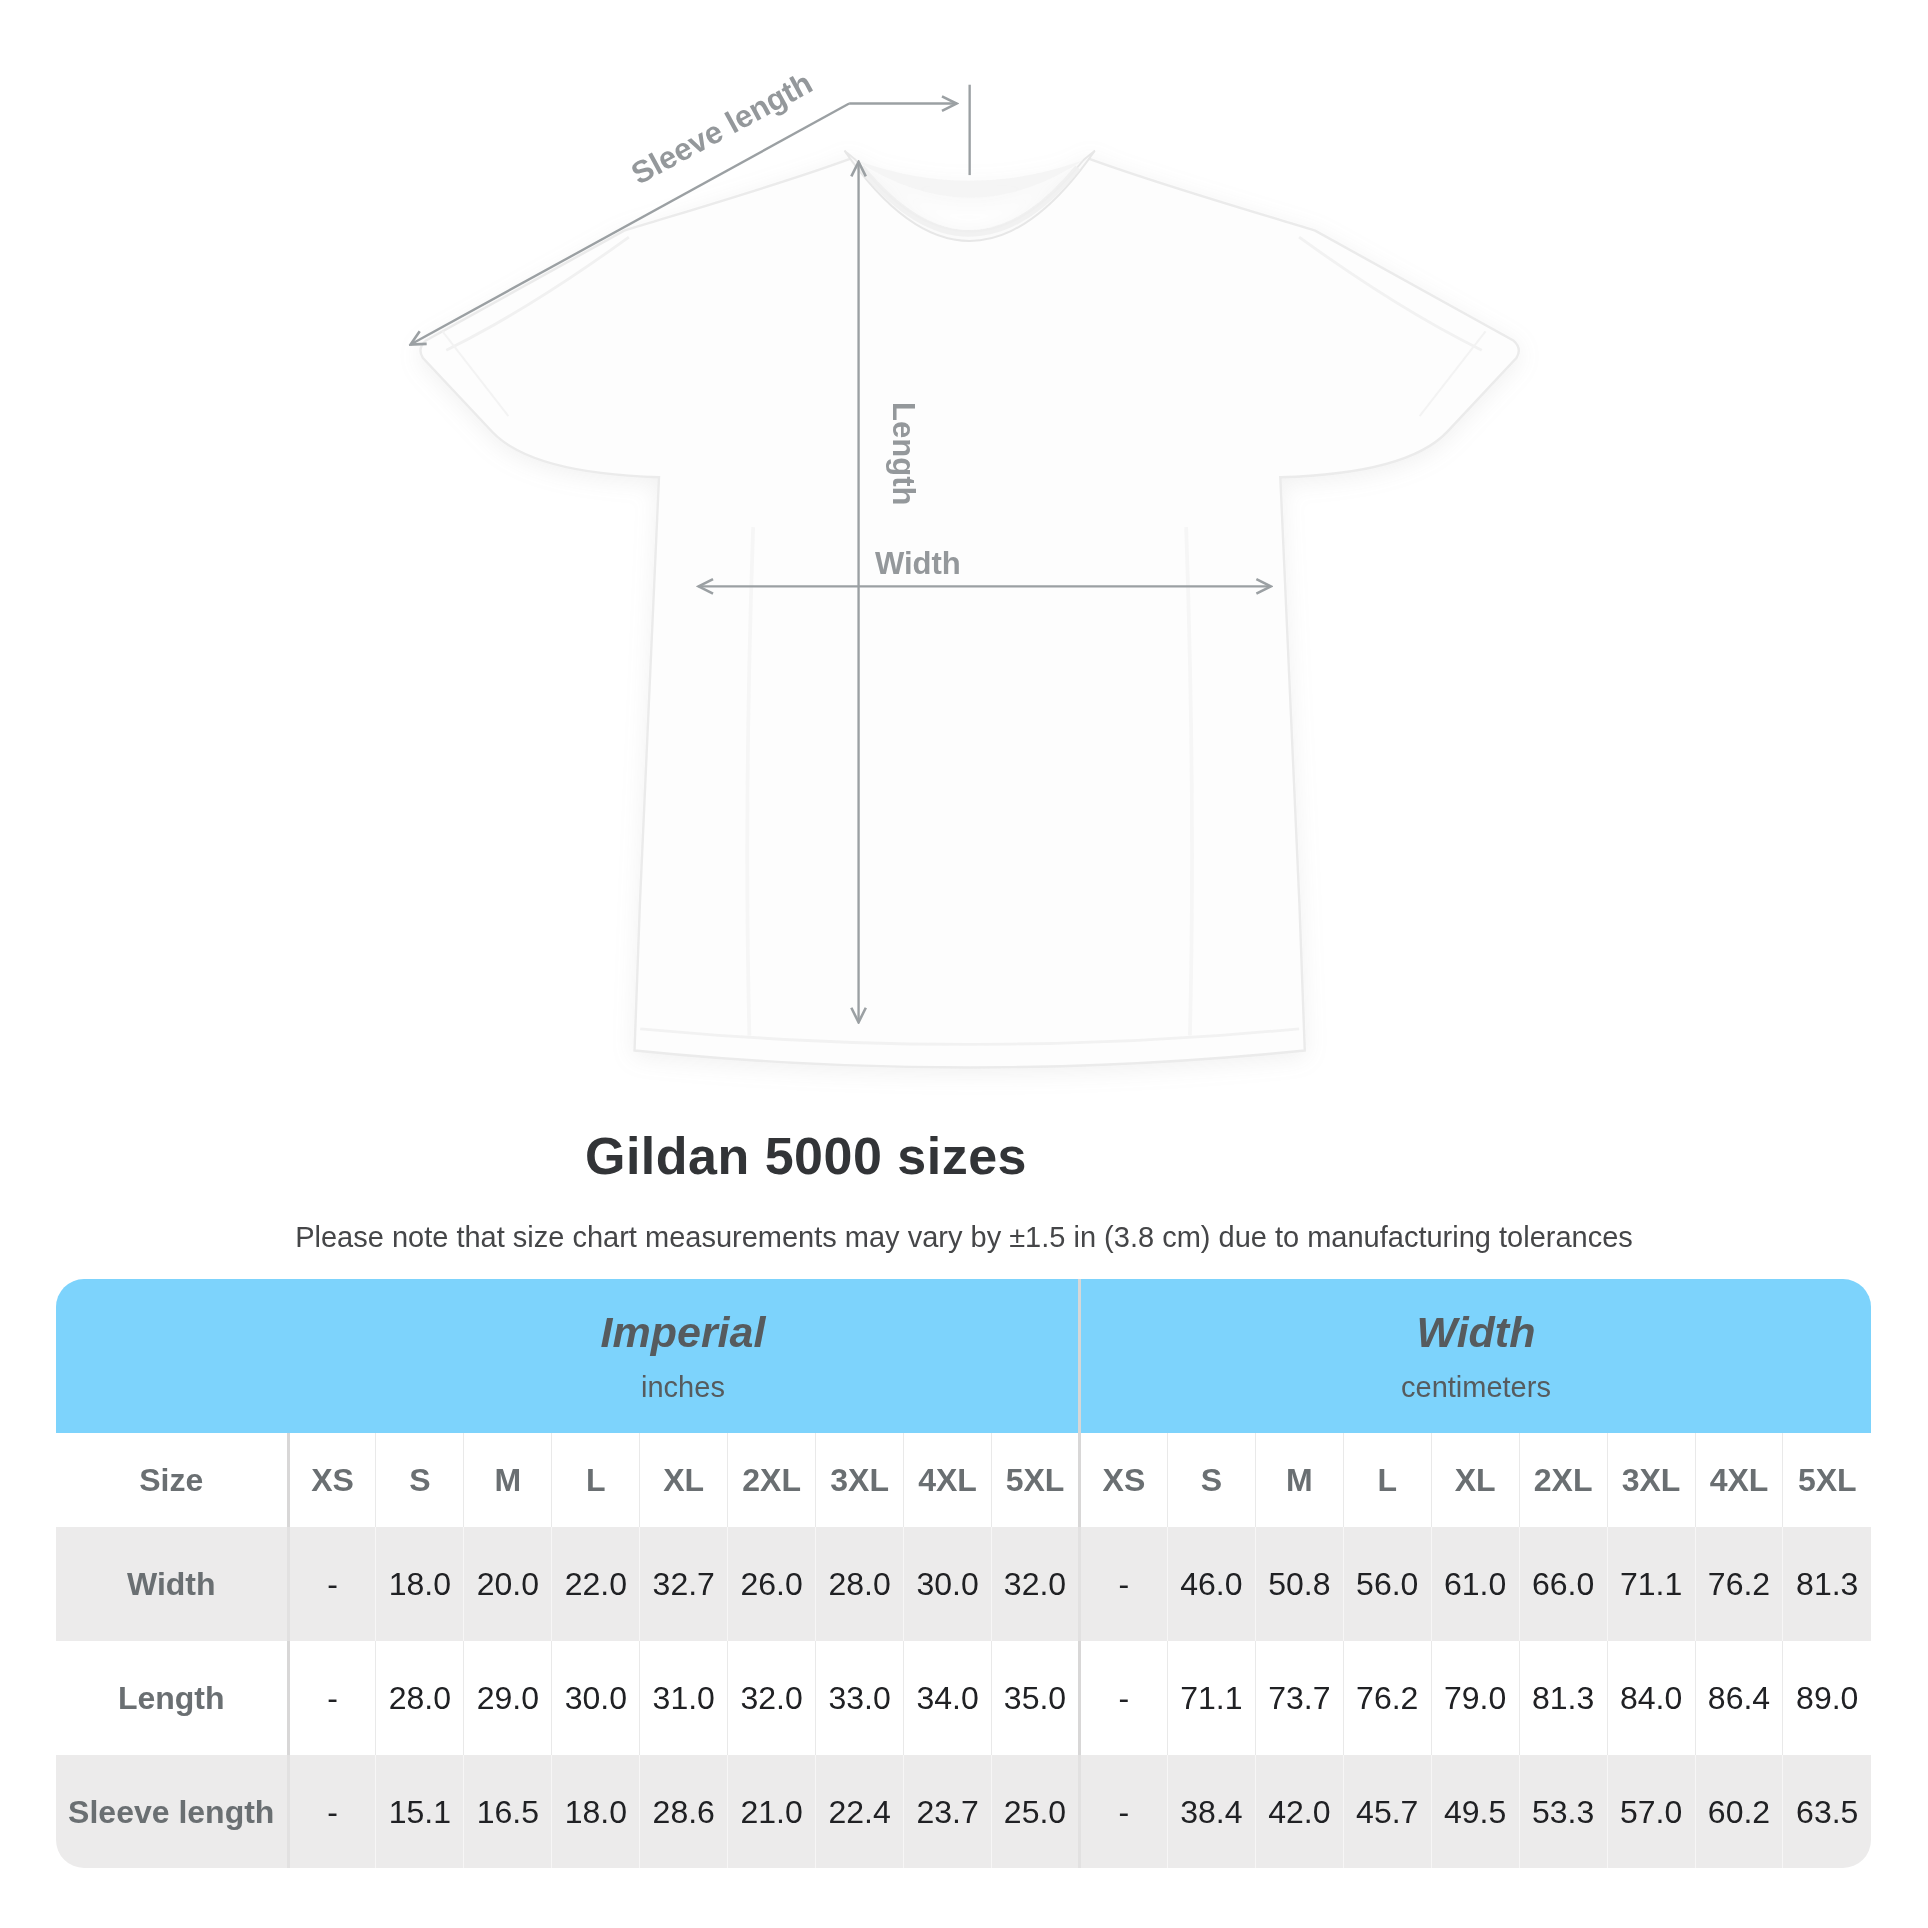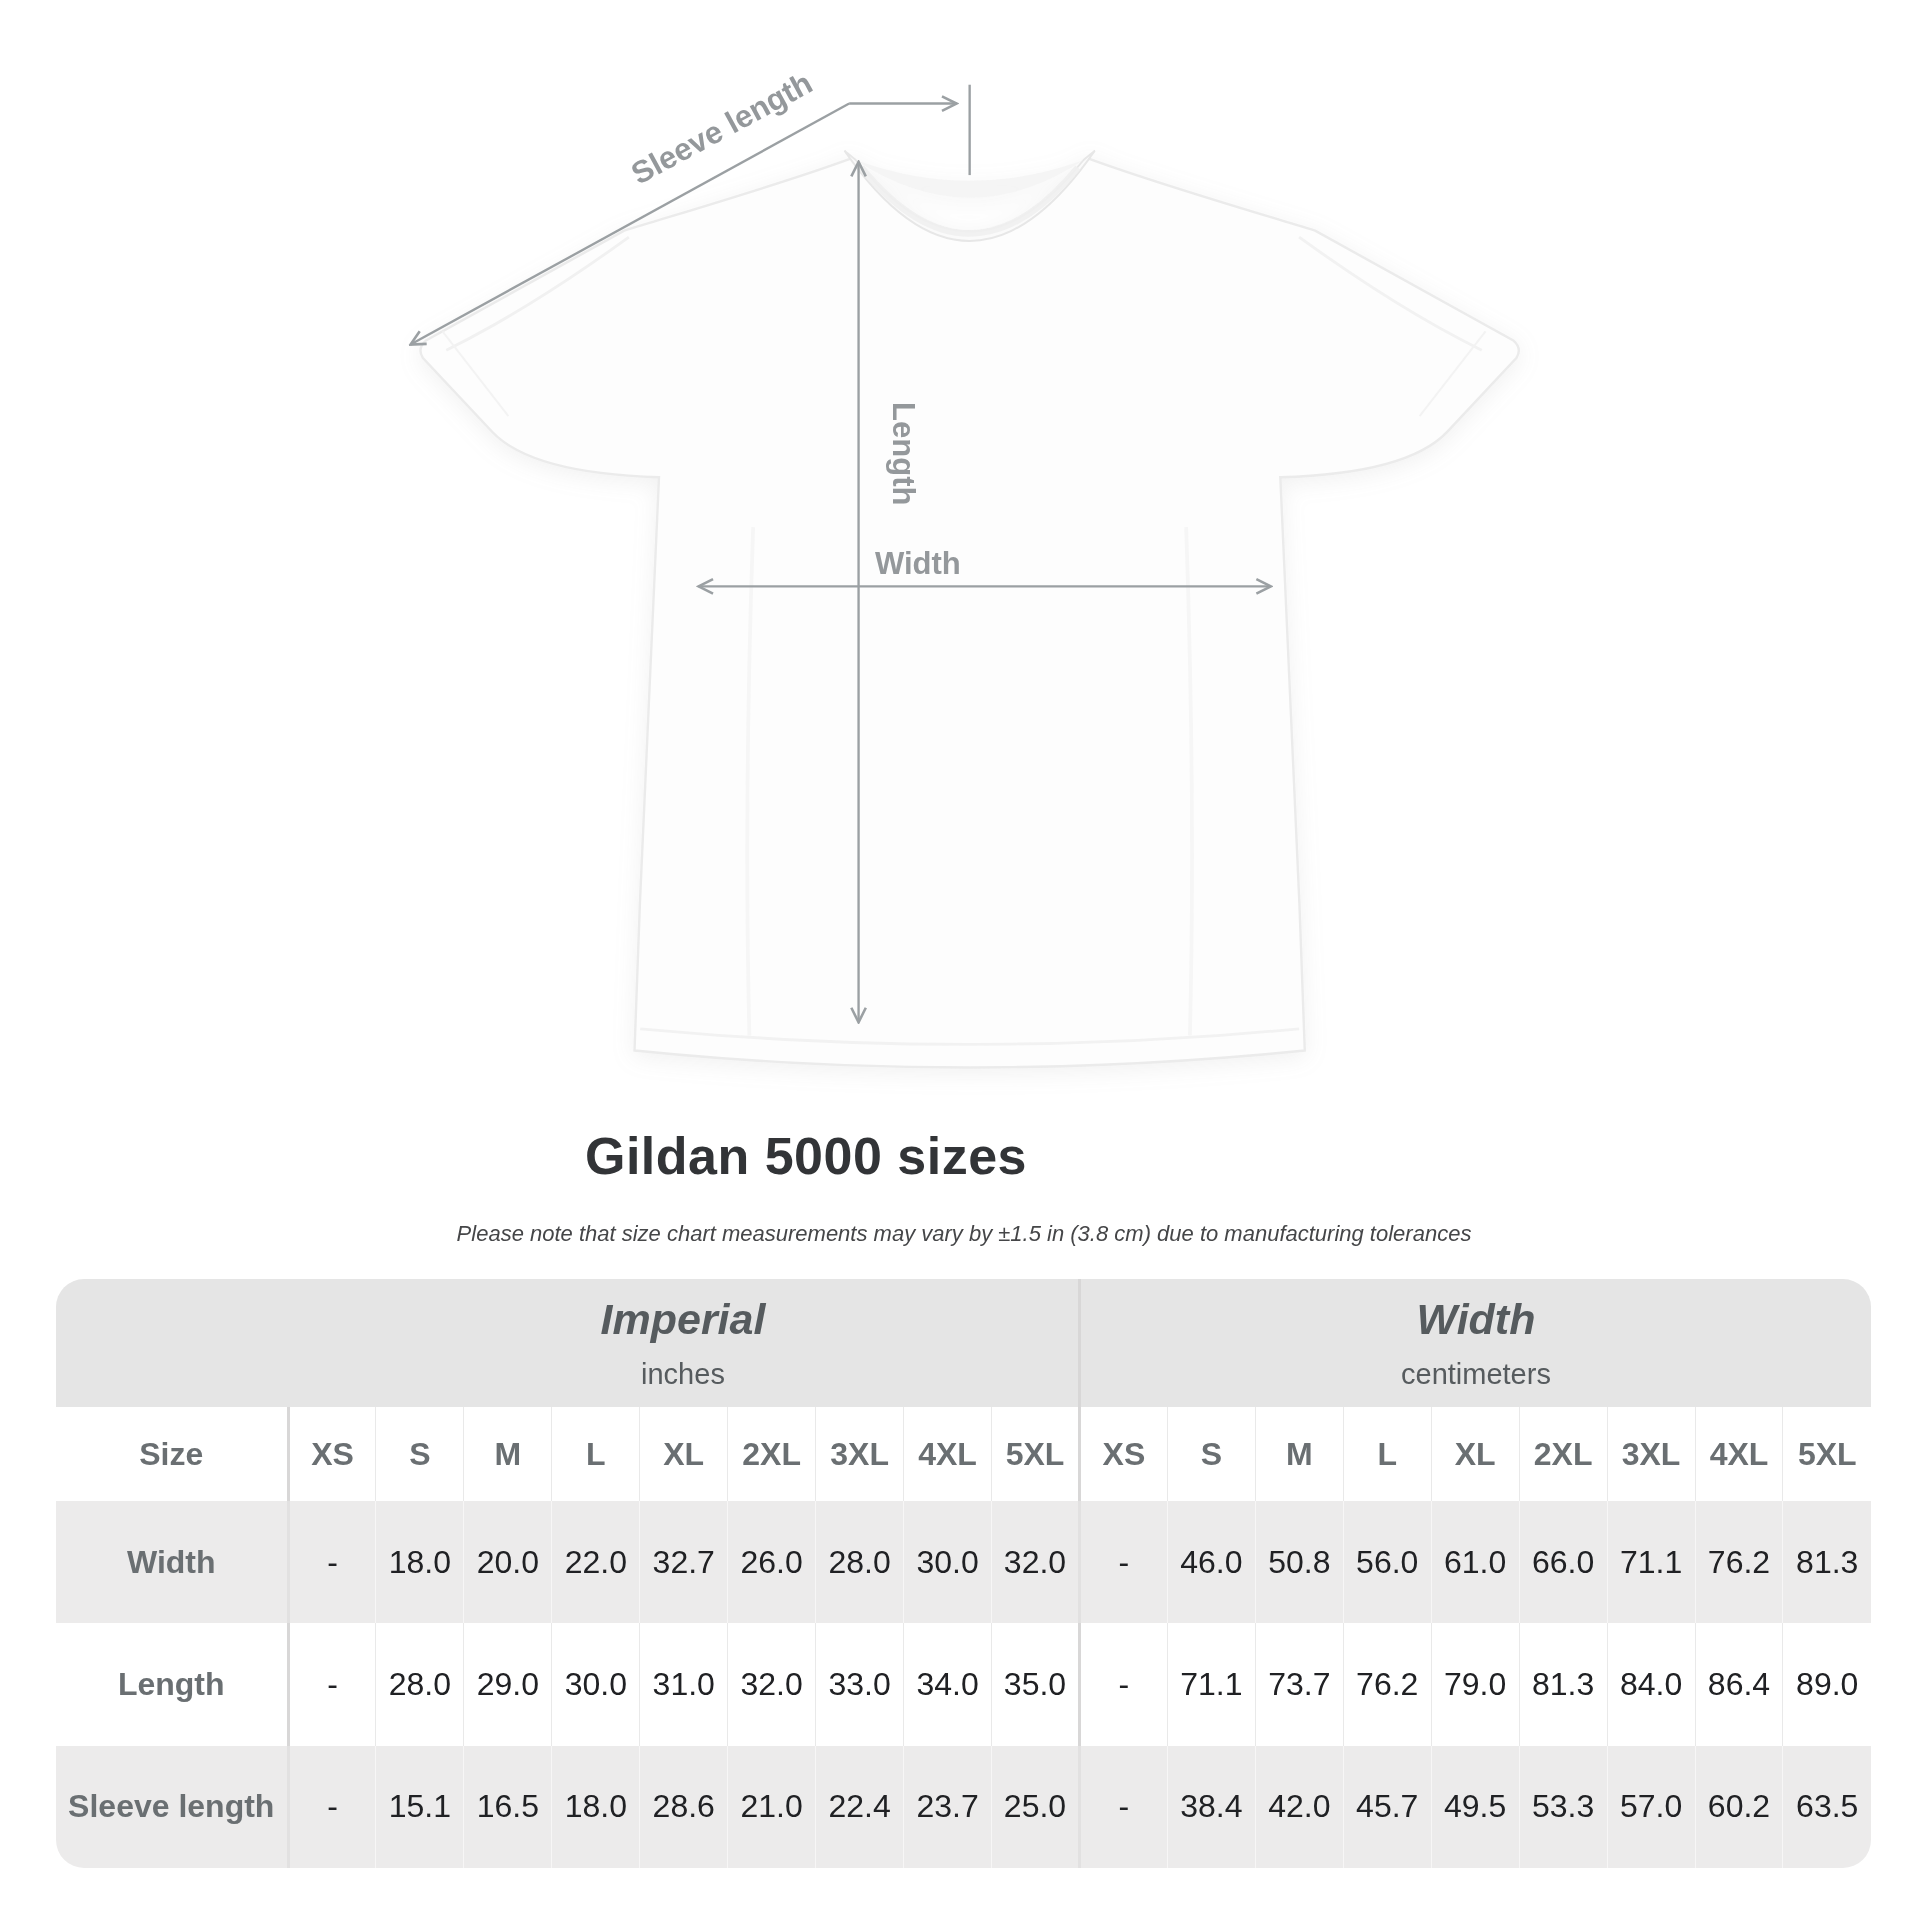--- a/index.html
+++ b/index.html
@@ -14,33 +14,33 @@
   .ann-line{stroke:#9BA0A3;stroke-width:2.5;fill:none}
   .ann-text{font-family:"Liberation Sans",sans-serif;font-weight:bold;font-size:33px;fill:#94989B}
 
   
   .title{
     position:absolute;top:1126px;left:0;width:1612px;text-align:center;
     font-size:52px;font-weight:bold;color:#323437;letter-spacing:0.5px;
   }
   .subtitle{
     position:absolute;top:1221px;left:0;width:1928px;text-align:center;
-    font-size:22px;font-style:italic;color:#454648;
+    font-size:29px;color:#454648;
   }
 
   
   .sizetable{
     position:absolute;left:56px;top:1279px;width:1815px;height:589px;
     border-radius:28px;overflow:hidden;background:#ffffff;
   }
   table{width:100%;height:100%;border-collapse:collapse;table-layout:fixed}
   col.labelcol{width:232px}
   th,td{padding:0;margin:0;text-align:center;vertical-align:middle;font-size:32px;font-weight:normal}
 
-  tr.units td{background:#e5e5e5;height:128px;border:none}
+  tr.units td{background:#7dd3fc;height:154px;border:none}
   .unit-name{display:block;font-size:43px;font-weight:bold;font-style:italic;color:#565B5E;line-height:1.12}
   .unit-sub{display:block;font-size:29px;color:#565B5E;margin-top:15px}
 
   tr.sizes{background:#ffffff}
   tr.sizes th{height:94px;color:#6A6F72;font-weight:bold}
 
   tr.data th{color:#6A6F72;font-weight:bold}
   tr.data td{color:#202124}
   tr.data th,tr.data td{height:114px}
   tr.g{background:#ECEBEB}

